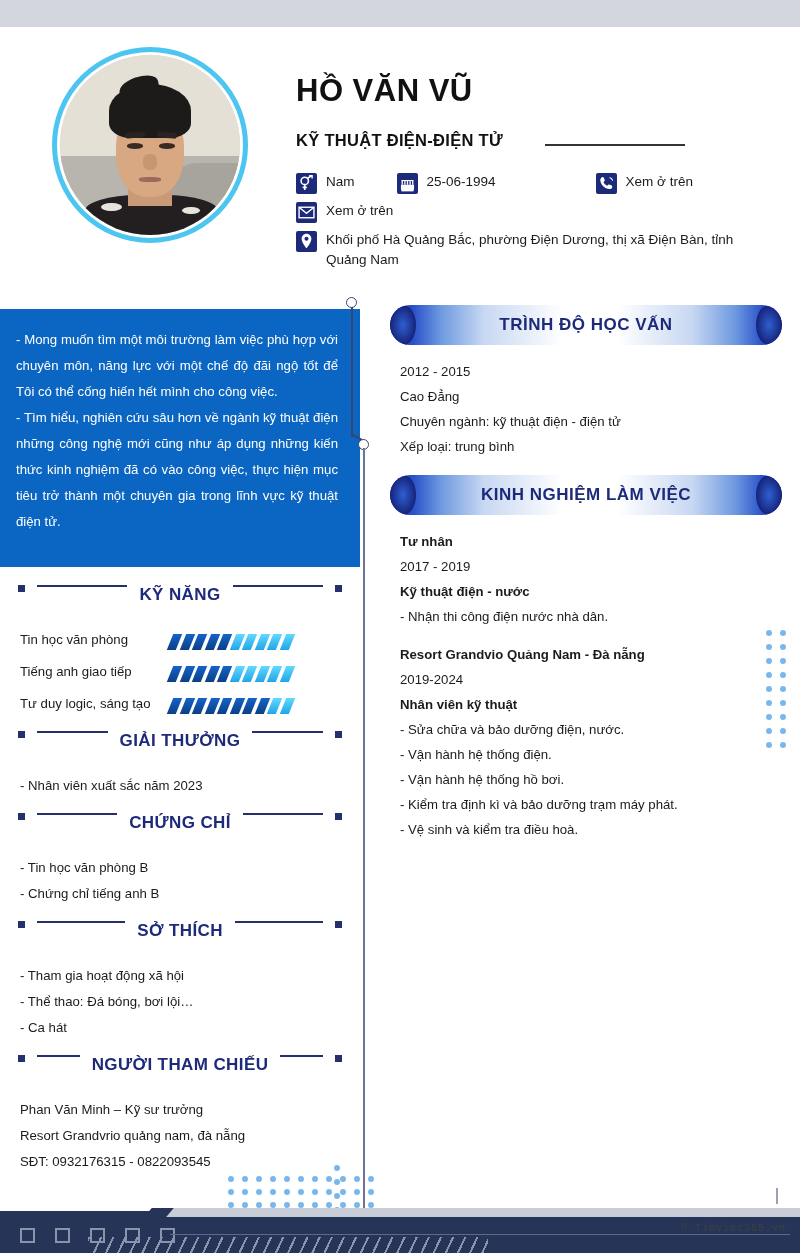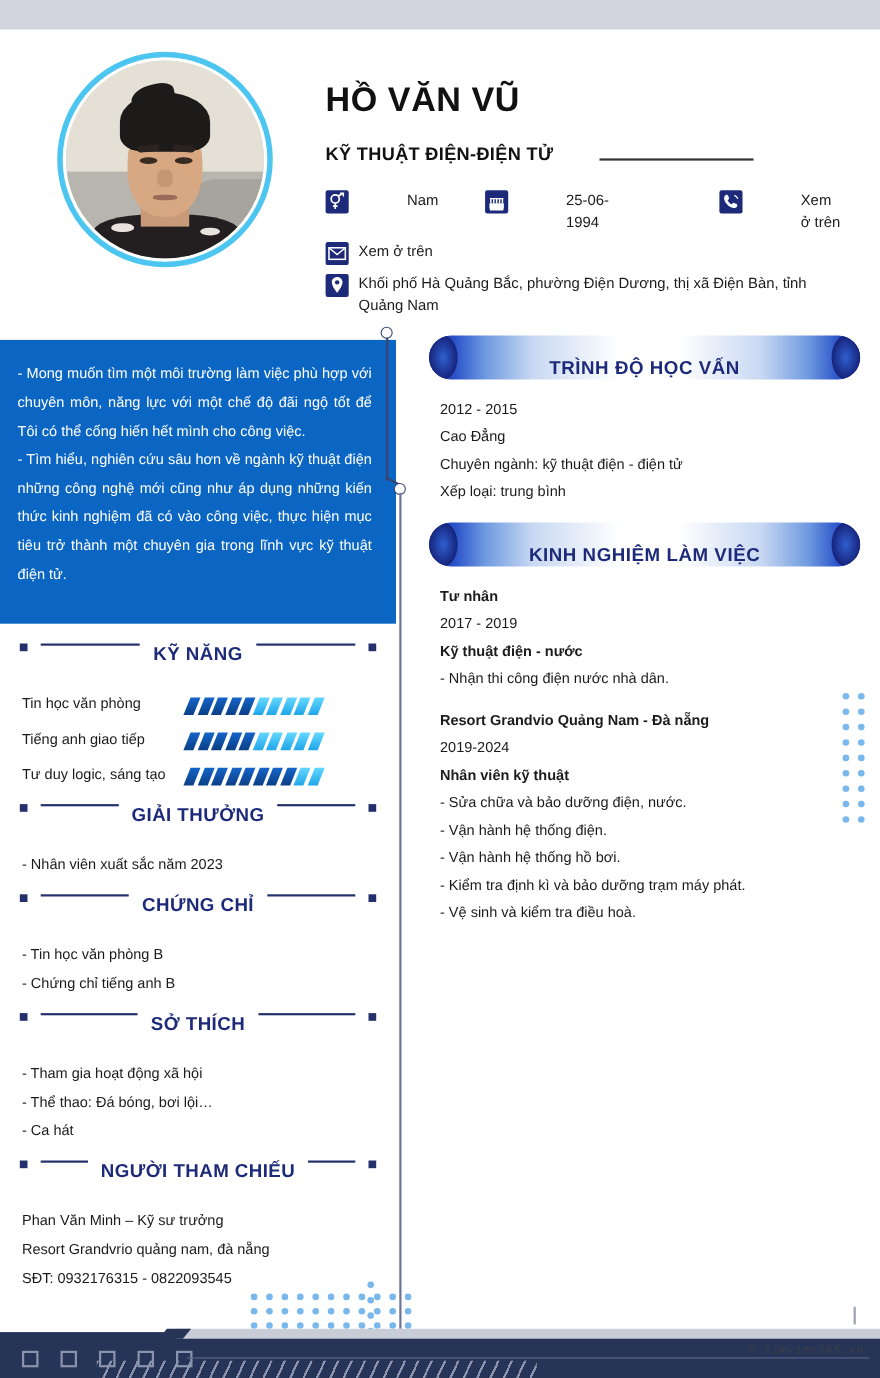--- a/index.html
+++ b/index.html
@@ -62,21 +62,21 @@
   }
 
   .contacts { position: absolute; left: 296px; top: 145px; width: 470px; }
   .crow { display: flex; align-items: flex-start; margin-bottom: 7px; }
   .cicon {
     width: 21px; height: 21px; flex: 0 0 21px; background: #1d2a7a;
     border-radius: 2px; position: relative; margin-right: 9px; margin-top: 1px;
     color: #fff; font-size: 13px; line-height: 21px; text-align: center;
   }
   .ctext { font-size: 13.5px; color: #1b1b1b; line-height: 20px; }
-  .c-inline { display: flex; align-items: flex-start; gap: 44px; }
+  .c-inline { display: flex; align-items: flex-start; }
   .c-gap-1 { margin-right: 42px; }
   .c-gap-2 { margin-right: 100px; }
 
   
   .objective {
     position: absolute; left: 0; top: 309px; width: 360px; min-height: 258px;
     background: #0a66c2; color: #fff; padding: 18px 22px 18px 16px;
   }
   .objective p { font-size: 13.2px; line-height: 26px; text-align: justify; }
 
@@ -112,21 +112,21 @@
   .tl-dot-1 { position: absolute; left: 3px; top: 2px; width: 11px; height: 11px; border: 1.6px solid #3a4470; border-radius: 50%; background: #fff; }
   .tl-dot-2 { position: absolute; left: 15px; top: 144px; width: 11px; height: 11px; border: 1.6px solid #3a4470; border-radius: 50%; background: #fff; }
 
   
   .rightcol { position: absolute; left: 390px; top: 305px; width: 392px; }
 
   .banner {
     position: relative; height: 40px; margin-bottom: 14px;
     border-radius: 20px;
     background: linear-gradient(90deg,#1b2f8f 0%, #2a52c9 6%, #6e9ae0 13%, #c8d8f2 24%, #ffffff 44%, #ffffff 58%, #c8d8f2 77%, #6e9ae0 88%, #2a52c9 95%, #1b2f8f 100%);
-    display: flex; align-items: flex-end; justify-content: center;
+    display: flex; align-items: center; justify-content: center;
     overflow: hidden;
   }
   .banner:before, .banner:after {
     content:""; position:absolute; top:0; width: 26px; height: 40px;
     background: radial-gradient(ellipse at center, #2f5fd0 0%, #16237a 70%, #0d1552 100%);
     border-radius: 50%;
   }
   .banner:before { left: 0; }
   .banner:after  { right: 0; }
   .banner .bt {

